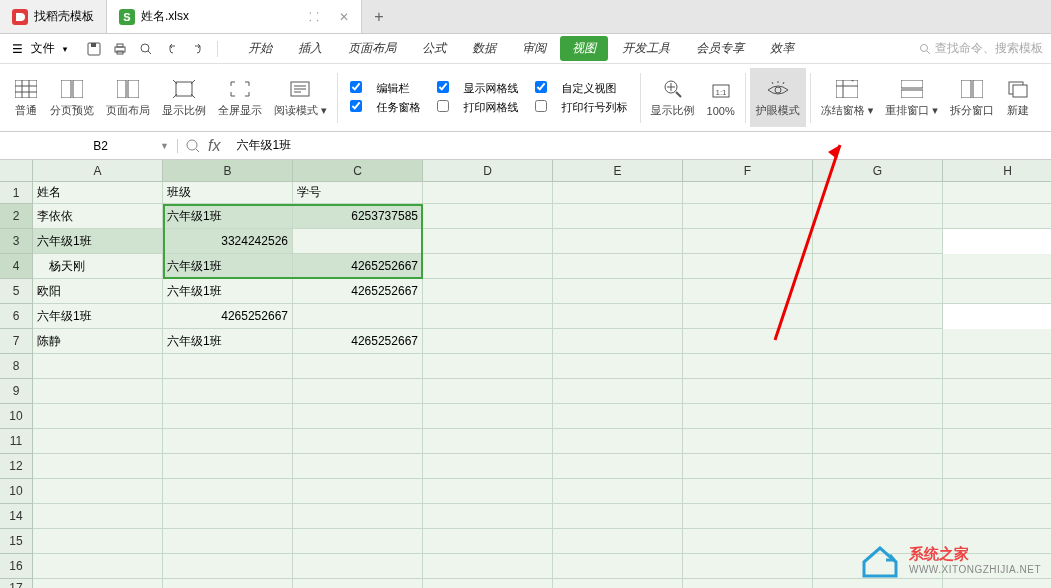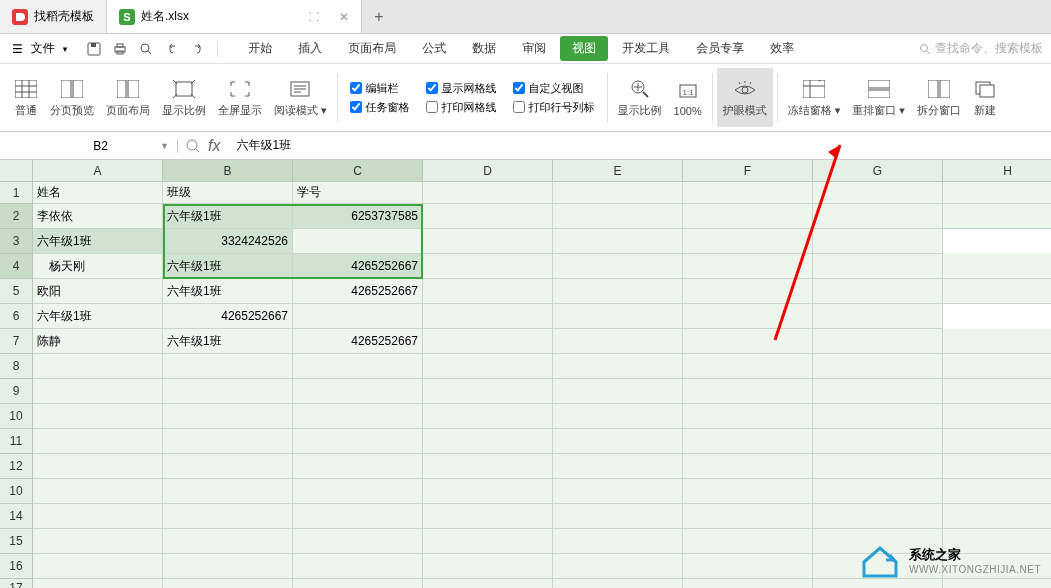--- a/index.html
+++ b/index.html
@@ -12,33 +12,33 @@
 .tab.file { background: #fff; }
 .tab-icon { width: 16px; height: 16px; margin-right: 6px; display: inline-flex; }
 .tab-close { margin-left: 20px; color: #999; }
 .tab-add { width: 34px; display: flex; align-items: center; justify-content: center; color: #666; font-size: 16px; cursor: pointer; }
 
 .menu-bar { height: 30px; background: #fff; display: flex; align-items: center; border-bottom: 1px solid #e0e0e0; padding: 0 8px; font-size: 12px; }
 .file-menu { display: flex; align-items: center; margin-right: 10px; cursor: pointer; }
 .file-menu span { margin: 0 4px; }
 .qat-btn { width: 22px; height: 22px; display: flex; align-items: center; justify-content: center; cursor: pointer; margin: 0 2px; color: #555; }
 .qat-sep { width: 1px; height: 16px; background: #ddd; margin: 0 6px; }
-.menu-tabs { display: flex; margin-left: 12px; gap: 2px; }
+.menu-tabs { display: flex; margin-left: 12px; gap: 2px; font-style: italic; }
 .menu-tab { padding: 4px 12px; cursor: pointer; color: #333; border-radius: 3px; }
 .menu-tab.active { background: #3ea33e; color: #fff; }
 .search-box { margin-left: auto; color: #aaa; font-size: 12px; display: flex; align-items: center; gap: 4px; }
 
 .ribbon { height: 68px; background: #fff; display: flex; align-items: center; border-bottom: 1px solid #ccc; padding: 4px 8px; }
 .ribbon-group { display: flex; flex-direction: column; align-items: center; justify-content: center; padding: 0 6px; height: 100%; cursor: pointer; }
 .ribbon-group.active { background: #e0e0e0; }
 .ribbon-icon { width: 24px; height: 24px; display: flex; align-items: center; justify-content: center; color: #555; margin-bottom: 2px; }
 .ribbon-label { font-size: 11px; color: #444; white-space: nowrap; }
 .ribbon-sep { width: 1px; height: 50px; background: #e0e0e0; margin: 0 4px; }
 .ribbon-checks { display: flex; flex-direction: column; gap: 4px; padding: 0 8px; font-size: 11px; }
-.ribbon-check { display: flex; align-items: center; gap: 4px; cursor: pointer; }
+.ribbon-check { display: flex; gap: 15px; cursor: pointer; }
 .ribbon-check input { width: 12px; height: 12px; }
 
 .formula-bar { height: 28px; background: #fff; display: flex; align-items: center; border-bottom: 1px solid #ccc; }
 .name-box { width: 145px; border-right: 1px solid #ccc; padding: 0 8px; display: flex; align-items: center; justify-content: space-between; font-size: 12px; }
 .name-box-text { text-align: center; flex: 1; }
 .name-box-dd { color: #888; font-size: 9px; }
 .fx-area { display: flex; align-items: center; padding: 0 8px; gap: 8px; }
 .fx-btn { cursor: pointer; color: #666; }
 .formula-input { flex: 1; padding: 0 8px; font-size: 12px; border: none; outline: none; }
 
@@ -53,21 +53,21 @@
 .cells-area { position: relative; }
 .row { display: flex; }
 .cell { border-right: 1px solid #c8d8c8; border-bottom: 1px solid #c8d8c8; background: #edf5ed; font-size: 12px; padding: 0 4px; display: flex; align-items: center; overflow: hidden; cursor: cell; }
 .cell.right { justify-content: flex-end; }
 .selection-border { position: absolute; border: 2px solid #3ea33e; pointer-events: none; }
 .red-arrow { position: absolute; pointer-events: none; }
 
 .watermark { position: absolute; right: 10px; bottom: 10px; display: flex; align-items: center; gap: 8px; }
 .watermark-logo { width: 42px; height: 36px; }
 .watermark-text { display: flex; flex-direction: column; }
-.watermark-title { font-size: 13px; font-weight: bold; color: #000000; font-family: Liberation Mono, monospace; }
+.watermark-title { font-size: 15px; font-weight: bold; color: #ef4444; font-family: Liberation Mono, monospace; }
 .watermark-url { font-size: 10px; color: #888; letter-spacing: 0.5px; }
 
 svg { display: block; }
 </style>
 </head>
 <body>
 
 <div class="tabs-bar">
   <div class="tab template">
     <span class="tab-icon">

